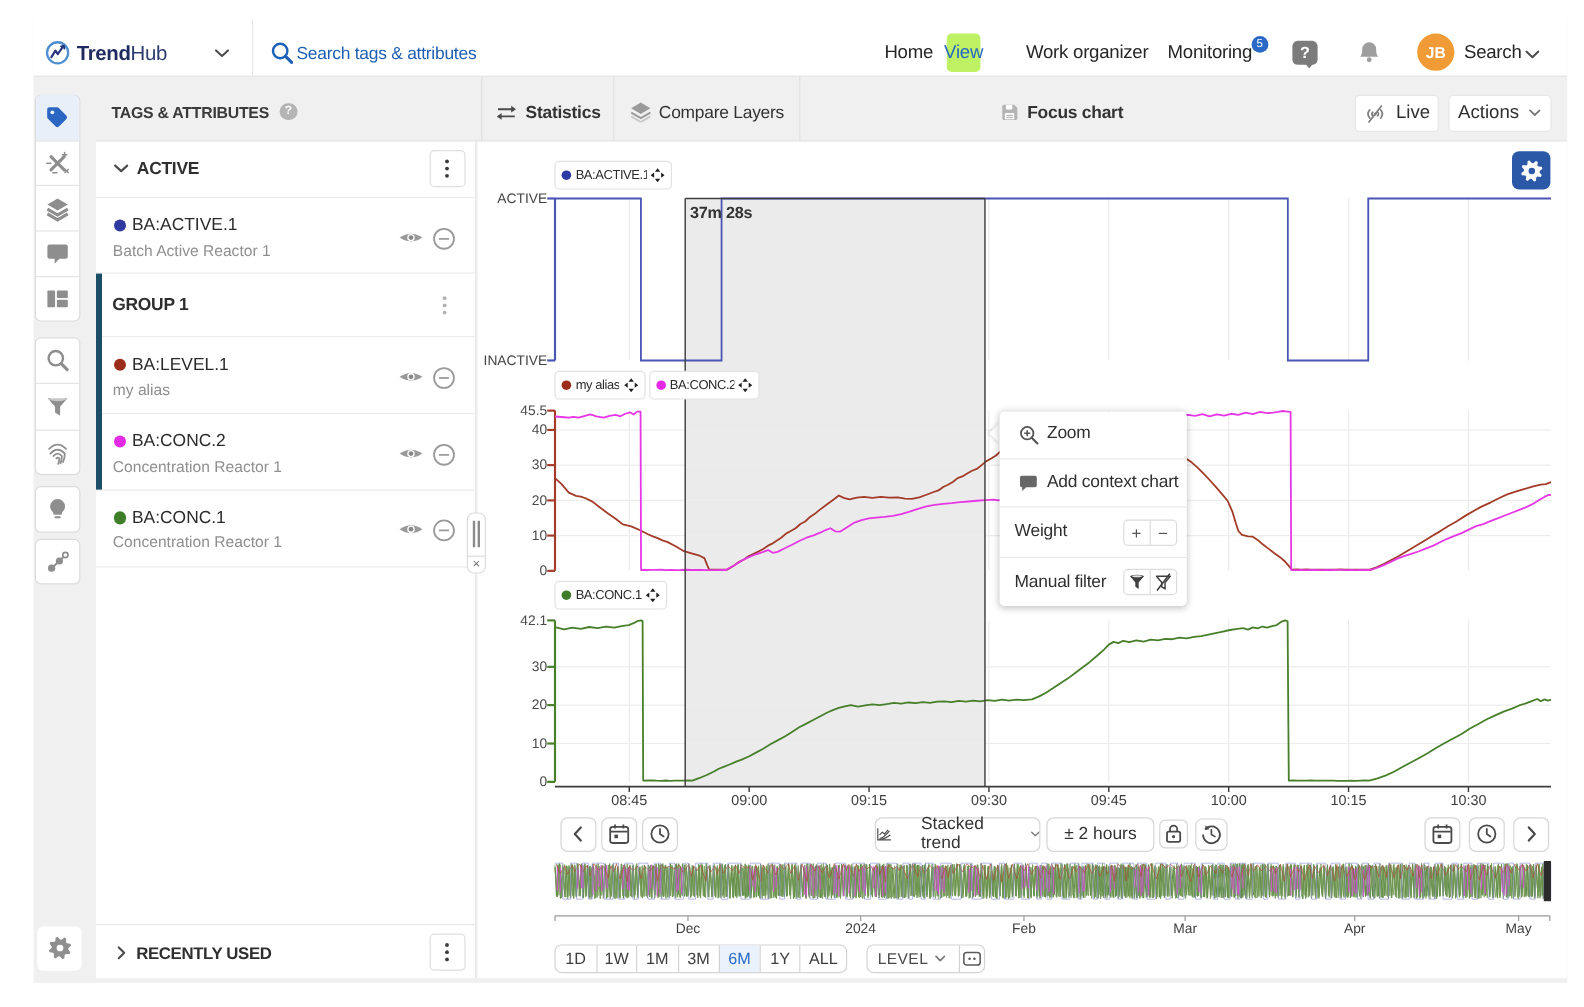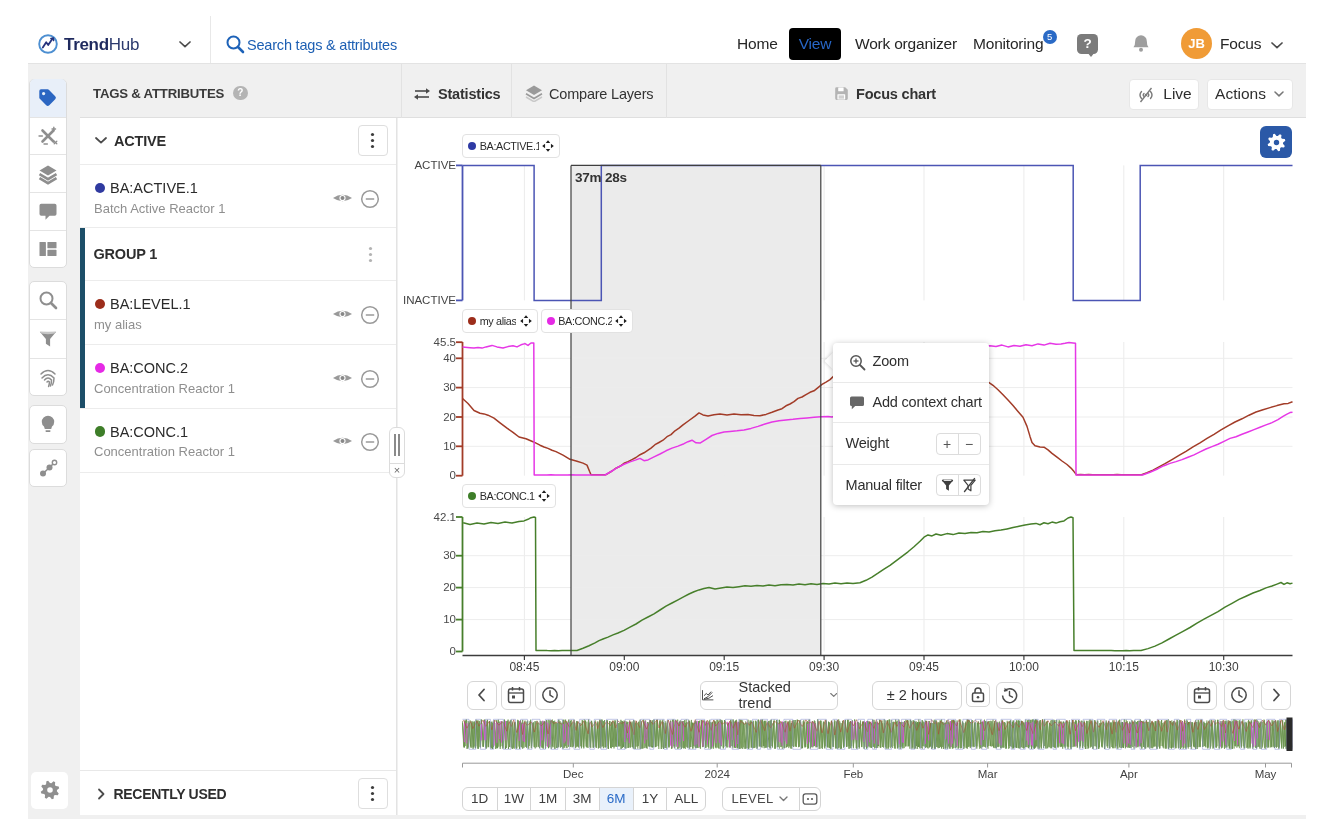--- a/index.html
+++ b/index.html
@@ -35,34 +35,34 @@
   </div>
 <div class="abs" style="left:210px;top:16px;width:1px;height:47px;background:#e8e8e8"></div>
 <div class="abs" style="left:224px;top:33px">
     <svg width="22" height="22" viewBox="0 0 22 22" style="">
       <circle cx="9.5" cy="9.5" r="6" fill="none" stroke="#1d62b8" stroke-width="2.0"></circle>
       <line x1="14" y1="14" x2="19" y2="19" stroke="#1d62b8" stroke-width="2.6" stroke-linecap="round"></line>
     </svg>
   </div>
 <div class="abs" style="left:247px;top:36.5px;font-size:14.5px;letter-spacing:-0.2px;color:#1d5fb3">Search tags &amp; attributes</div>
 <div class="abs" style="left:737px;top:35px;font-size:15.5px;letter-spacing:-0.2px;color:#262626">Home</div>
-<div class="abs" style="left:789px;top:27.5px;width:52px;height:32px;background:#000000;border-radius:4px;display:flex;align-items:center;justify-content:center;font-size:15.5px;letter-spacing:-0.2px;color:#2766c6">View</div>
+<div class="abs" style="left:789px;top:27.5px;width:28px;height:32px;background:#bef264;border-radius:4px;display:flex;align-items:center;justify-content:center;font-size:15.5px;letter-spacing:-0.2px;color:#2766c6">View</div>
 <div class="abs" style="left:855px;top:35px;font-size:15.5px;letter-spacing:-0.2px;color:#262626">Work organizer</div>
 <div class="abs" style="left:973px;top:35px;font-size:15.5px;letter-spacing:-0.2px;color:#262626">Monitoring</div>
 <div class="abs" style="left:1042.5px;top:29.5px;width:14.5px;height:14.5px;border-radius:50%;background:#2a6ac6;color:#fff;font-size:9.5px;display:flex;align-items:center;justify-content:center">5</div>
 <div class="abs" style="left:1077px;top:33.5px;width:21px;height:20px;background:#7b7b7b;border-radius:4.5px;color:#fff;font-size:13.5px;font-weight:bold;display:flex;align-items:center;justify-content:center">?</div>
 <div class="abs" style="left:1087px;top:52px;width:0;height:0;border-left:4px solid transparent;border-right:4px solid transparent;border-top:5px solid #7b7b7b"></div>
 <div class="abs" style="left:1131px;top:33px">
     <svg width="20" height="21" viewBox="0 0 20 21" style="">
       <path d="M10 2.2 a5.8 5.8 0 0 1 5.8 5.8 q0 4.4 1.7 6.3 h-15 q1.7-1.9 1.7-6.3 a5.8 5.8 0 0 1 5.8-5.8 z" fill="#9e9e9e"></path>
       <circle cx="10" cy="16.8" r="2" fill="#9e9e9e"></circle>
     </svg>
   </div>
 <div class="abs" style="left:1181px;top:28px;width:31px;height:31px;border-radius:50%;background:#f09b36;color:#fff;font-size:13px;font-weight:bold;display:flex;align-items:center;justify-content:center">JB</div>
-<div class="abs" style="left:1220px;top:35px;font-size:15.5px;letter-spacing:-0.2px;color:#262626">Focus</div>
+<div class="abs" style="left:1220px;top:35px;font-size:15.5px;letter-spacing:-0.2px;color:#262626">Search</div>
 <div class="abs" style="left:1271px;top:40px">
     <svg width="12" height="10" viewBox="0 0 12 10" style="">
       <polyline points="1,3 6.0,7.615384615384615 11,3" fill="none" stroke="#4c4c4c" stroke-width="1.7" stroke-linecap="round" stroke-linejoin="round"></polyline>
     </svg>
   </div>
 <div class="abs" style="left:93px;top:85.5px;font-size:13.2px;font-weight:bold;color:#3a3a3a;letter-spacing:-0.2px">TAGS &amp; ATTRIBUTES</div>
 <div class="abs" style="left:233px;top:85.5px;width:14.5px;height:14.5px;border-radius:50%;background:#b4b4b4;color:#fff;font-size:10px;font-weight:bold;display:flex;align-items:center;justify-content:center">?</div>
 <div class="abs" style="left:413px;top:87px">
     <svg width="18" height="14" viewBox="0 0 18 14" style="">
       <g stroke="#4a4a4a" stroke-width="1.6" fill="#4a4a4a">
@@ -502,21 +502,21 @@
       <line x1="2" y1="7" x2="16" y2="7" stroke="#4a4a4a" stroke-width="1.3"></line>
       <rect x="5" y="9.5" width="3" height="3" fill="#4a4a4a"></rect>
     </svg>
   </div>
 <div class="btn" style="left:535px;top:680.5px;width:30px;height:29px">
     <svg width="18" height="18" viewBox="0 0 18 18" style="">
       <circle cx="9" cy="9" r="7.2" fill="none" stroke="#4a4a4a" stroke-width="1.5"></circle>
       <polyline points="9,4.8 9,9 12,11" fill="none" stroke="#4a4a4a" stroke-width="1.5" stroke-linecap="round"></polyline>
     </svg>
   </div>
-<div class="btn" style="left:700px;top:680.5px;width:138px;height:29px;gap:24px">
+<div class="btn" style="left:729px;top:680.5px;width:138px;height:29px;gap:24px">
     <svg width="18" height="16" viewBox="0 0 18 16" style="">
       <polyline points="2,1.5 2,14.5 16.5,14.5" fill="none" stroke="#4a4a4a" stroke-width="1.3"></polyline>
       <path d="M4 13 q5-1 11-8.5" fill="none" stroke="#4a4a4a" stroke-width="1.3"></path>
       <path d="M4 13.8 q7-0.5 12-5" fill="none" stroke="#4a4a4a" stroke-width="1.3"></path>
       <path d="M4 9 l3-3 2.5 2 4-4.5" fill="none" stroke="#4a4a4a" stroke-width="1.3"></path>
     </svg>
     <span style="font-size:14.5px;color:#333">Stacked trend</span>
     <svg width="10" height="10" viewBox="0 0 10 10" style="">
       <polyline points="1,3 5.0,6.846153846153846 9,3" fill="none" stroke="#777" stroke-width="1.5" stroke-linecap="round" stroke-linejoin="round"></polyline>
     </svg>

